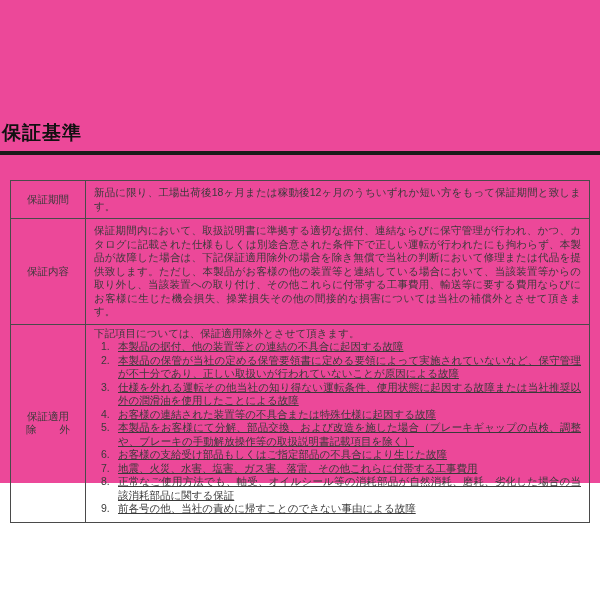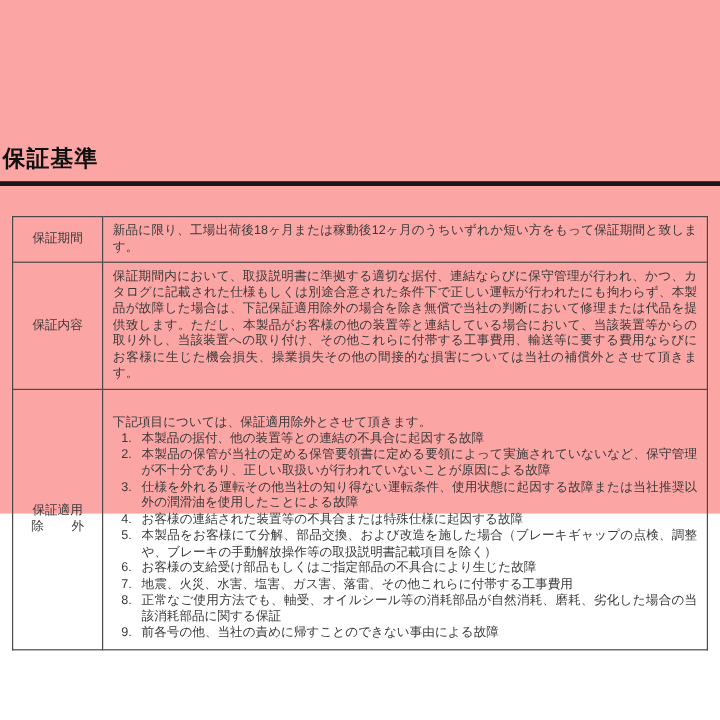--- a/index.html
+++ b/index.html
@@ -7,22 +7,22 @@
     width: 600px;
     height: 600px;
     background: #ffffff;
     font-family: "Liberation Sans", "DejaVu Sans", sans-serif;
     color: #3a3a3a;
     overflow: hidden;
   }
   .page {
     position: relative;
     width: 600px;
-    height: 428px;
-    background: #fca5a5;
+    height: 483px;
+    background: #ec4899;
   }
   .doc-title {
     position: absolute;
     left: 2px;
     top: 122px;
     font-size: 19px;
     font-weight: bold;
     color: #111111;
     letter-spacing: 1px;
     line-height: 1.2;
@@ -74,22 +74,23 @@
     align-items: flex-start;
     padding-left: 7px;
   }
   .excl-item .num {
     flex: 0 0 17px;
     white-space: nowrap;
   }
   .excl-item .txt {
     flex: 1 1 auto;
     text-align: justify;
+    text-decoration: underline;
   }
-  td.content-cell.excl { vertical-align: top; padding-top: 21px; padding-bottom: 6px; }
+  td.content-cell.excl { vertical-align: top; padding-top: 2px; padding-bottom: 6px; }
 </style>
 </head>
 <body>
 
 <div class="page">
 
   <h1 class="doc-title">保証基準</h1>
   <div class="title-rule"></div>
 
   <table class="spec">

